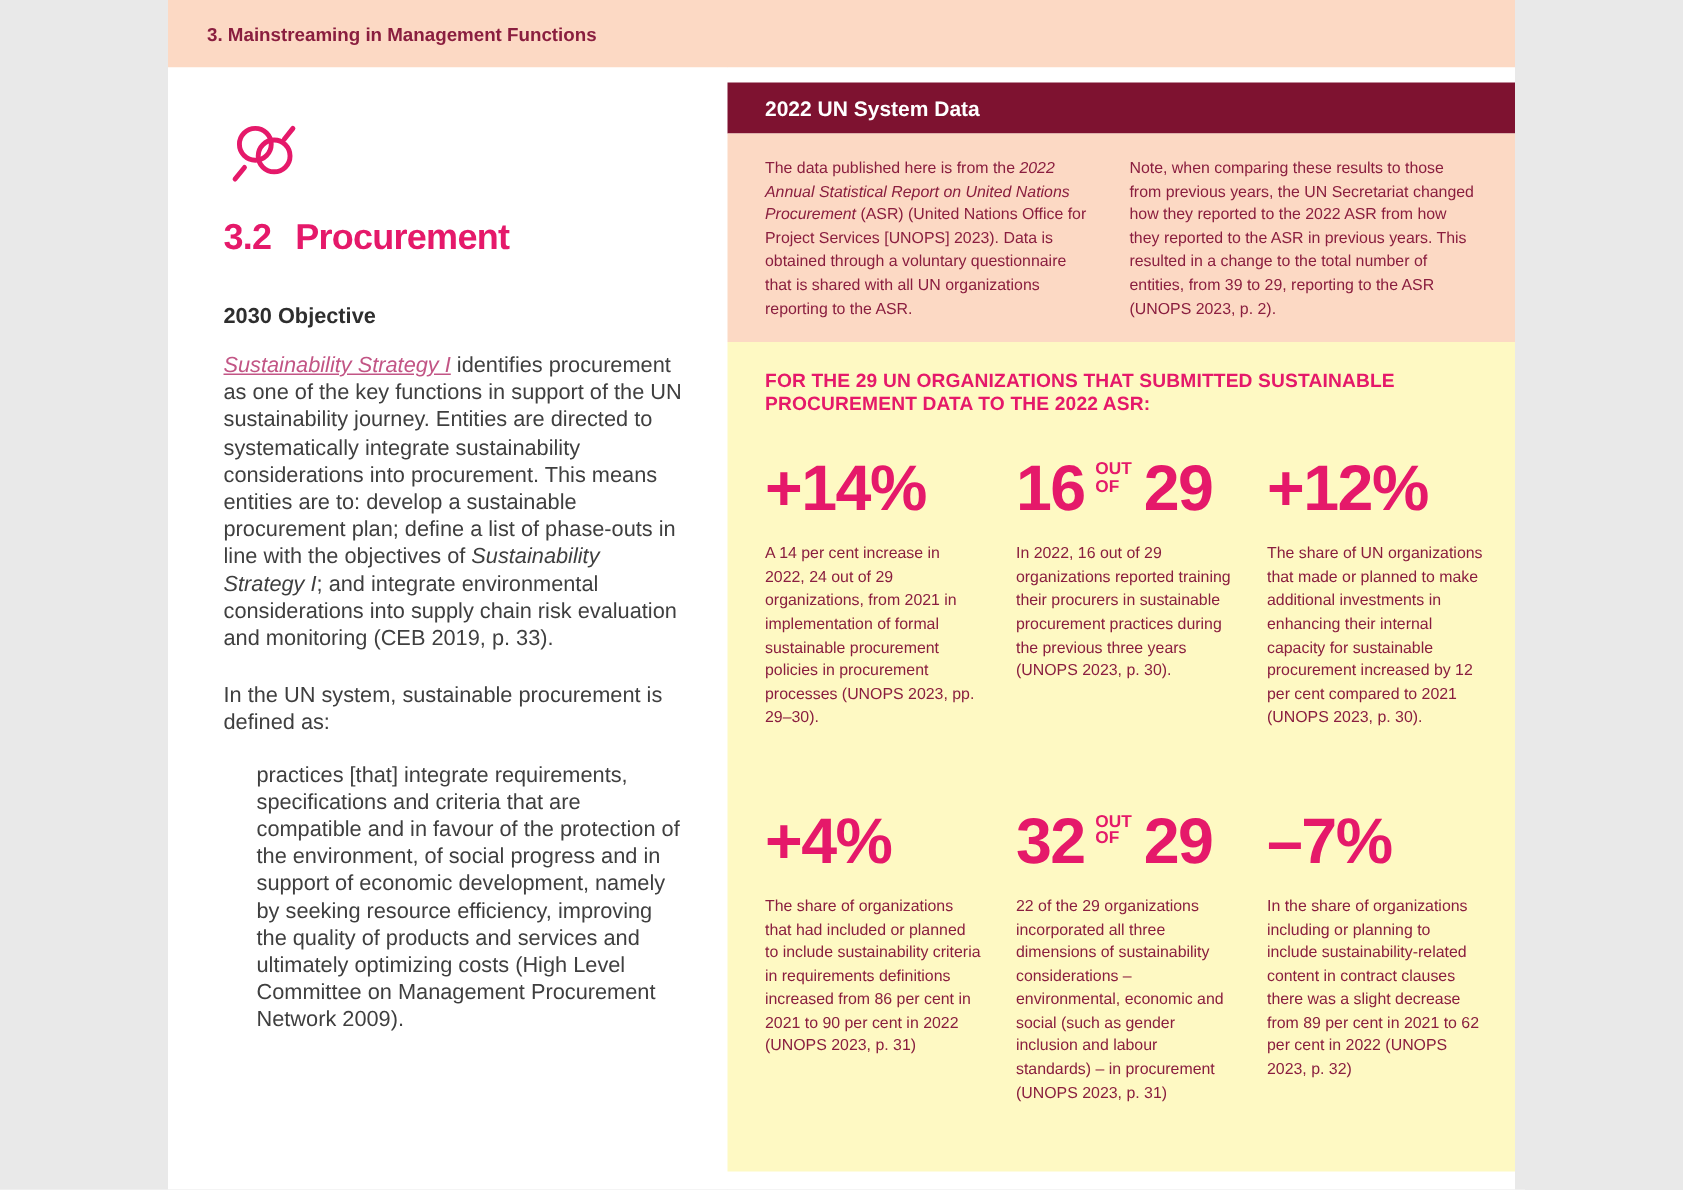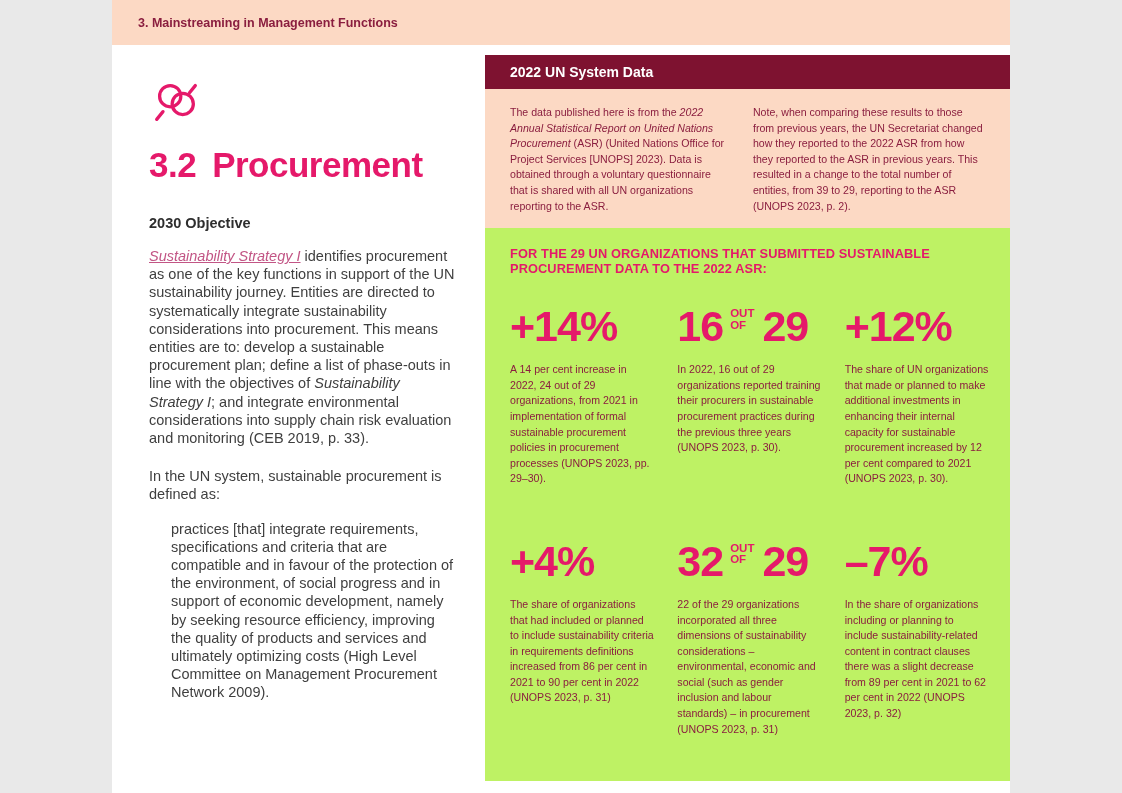--- a/index.html
+++ b/index.html
@@ -22,21 +22,21 @@
   .contents-link { color:#8a1e3f; font-size:12.5px; font-weight:bold; text-decoration:underline; cursor:pointer; }
   .page-number { color:#8a1e3f; font-size:12.5px; font-weight:bold; }
 
   
   .content { display:flex; height:748px; }
 
   
   .left-col { width:373px; background:#ffffff; padding:30px 28px 0 37px; }
   .knot-icon { margin-bottom:16px; height:54px; }
   .section-title {
-    color:#e5196a; font-size:35px; font-weight:800; letter-spacing:-0.5px;
+    color:#e5196a; font-size:24px; font-weight:800; letter-spacing:-0.5px;
     margin-bottom:30px; display:flex; gap:16px;
   }
   .objective-heading { color:#2e2e2e; font-size:14.5px; font-weight:bold; margin-bottom:16px; }
   .left-col p, .left-col blockquote {
     color:#3f3f3f; font-size:14.5px; line-height:18.2px;
   }
   .para { margin-bottom:20px; }
   .para-intro { margin-bottom:16px; }
   .doc-link { color:#c25585; font-style:italic; text-decoration:underline; cursor:pointer; }
   .inline-italic { font-style:italic; }
@@ -56,21 +56,21 @@
     background:#fcd9c4; min-height:112px;
     display:flex; gap:22px; padding:16px 25px 14px 25px;
   }
   .panel-note p {
     color:#8a1e3f; font-size:10.6px; line-height:15.6px;
   }
   .note-left { flex:1; }
   .note-right { flex:1.05; }
 
   .stats-area {
-    flex:1; background:#bef264; padding:18px 20px 0 25px;
+    flex:1; background:#fef9c3; padding:18px 20px 0 25px;
   }
   .stats-heading {
     color:#e5196a; font-size:12.8px; font-weight:bold; letter-spacing:0.1px;
     margin-bottom:28px;
   }
   .stats-grid {
     display:grid; grid-template-columns:1fr 1fr 1fr;
     column-gap:22px; row-gap:52px;
   }
   .stat-value {

